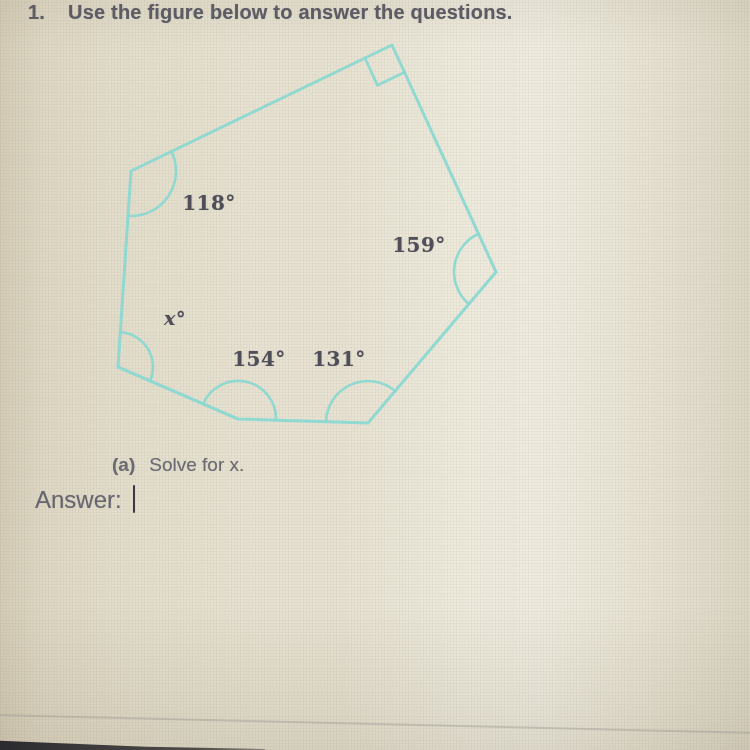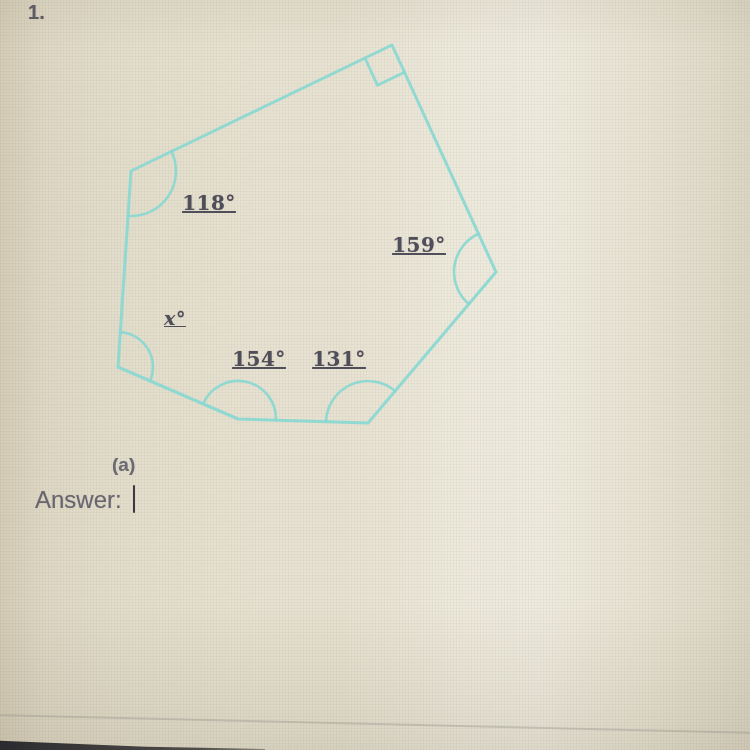--- a/index.html
+++ b/index.html
@@ -22,21 +22,21 @@
       repeating-linear-gradient(0deg, rgba(90,85,70,0.04) 0 1px, rgba(0,0,0,0) 1px 3px);
   }
   .title-row{position:absolute;top:0;left:28px;width:700px;display:flex;
     font-weight:bold;font-size:20px;line-height:25px;color:#5d5b64;
     text-shadow:0 0 1px rgba(93,91,100,0.45);letter-spacing:0.2px;}
   .q-number{width:40px;flex:0 0 40px;}
   .figure-svg{position:absolute;inset:0;pointer-events:none;}
   .angle-label{position:absolute;transform:translate(-50%,-50%);
     font-family:"DejaVu Serif", serif;font-weight:700;font-size:20px;
     color:#4f4e59;letter-spacing:0.5px;white-space:nowrap;
-    text-shadow:0 0 1px rgba(79,78,89,0.4);text-decoration:underline;}
+    text-shadow:0 0 1px rgba(79,78,89,0.4);}
   .angle-label.lx{font-style:italic;font-size:19px;}
   .part-a-row{position:absolute;top:453px;left:112px;display:flex;
     font-size:19px;line-height:24px;color:#6b6a73;
     text-shadow:0 0 1px rgba(107,106,115,0.35);}
   .part-a-label{font-weight:bold;margin-right:14px;}
   .answer-row{position:absolute;top:487px;left:35px;display:flex;align-items:flex-start;
     font-size:24px;line-height:26px;color:#666570;
     text-shadow:0 0 1px rgba(102,101,112,0.35);}
   .caret{display:inline-block;width:2.5px;height:28px;margin-left:11px;margin-top:-2px;
     background:#3a3944;border-radius:1px;}
@@ -49,20 +49,21 @@
     filter:blur(0.6px);}
 </style>
 </head>
 <body>
 
 <div class="photo">
   <div class="texture"></div>
 
   <div class="title-row">
     <span class="q-number">1.</span>
+    <span class="q-text">Use the figure below to answer the questions.</span>
   </div>
 
   <svg class="figure-svg" width="750" height="750" viewBox="0 0 750 750">
     <g fill="none" stroke="#89d8d1" stroke-opacity="0.92" stroke-linejoin="round" stroke-linecap="round">
       <path d="M392 45 L131 171 L118 367 L238 419 L368 423 L496 272 Z" stroke-width="3"></path>
       <path d="M365 58 L377.5 85.3 L404.5 72.3" stroke-width="2.8"></path>
       <path d="M171.5 151.4 A45 45 0 0 1 128 215.9" stroke-width="2.6"></path>
       <path d="M120.3 332.1 A35 35 0 0 1 150.1 380.9" stroke-width="2.6"></path>
       <path d="M203.1 403.9 A38 38 0 0 1 276 420.2" stroke-width="2.6"></path>
       <path d="M326 421.7 A42 42 0 0 1 395.2 391" stroke-width="2.6"></path>
@@ -71,20 +72,21 @@
   </svg>
 
   <div class="angle-label" style="left:209px;top:203px;">118°</div>
   <div class="angle-label" style="left:419px;top:245px;">159°</div>
   <div class="angle-label lx" style="left:175px;top:318px;">x°</div>
   <div class="angle-label" style="left:259px;top:359px;text-align:right;">154°</div>
   <div class="angle-label" style="left:339px;top:359px;text-align:center;">131°</div>
 
   <div class="part-a-row">
     <span class="part-a-label">(a)</span>
+    <span>Solve for x.</span>
   </div>
 
   <div class="answer-row">
     <span>Answer:</span>
     <span></span>
     <span class="caret"></span>
   </div>
 
   <div class="reflection-line"></div>
   <div class="bottom-wedge"></div>

